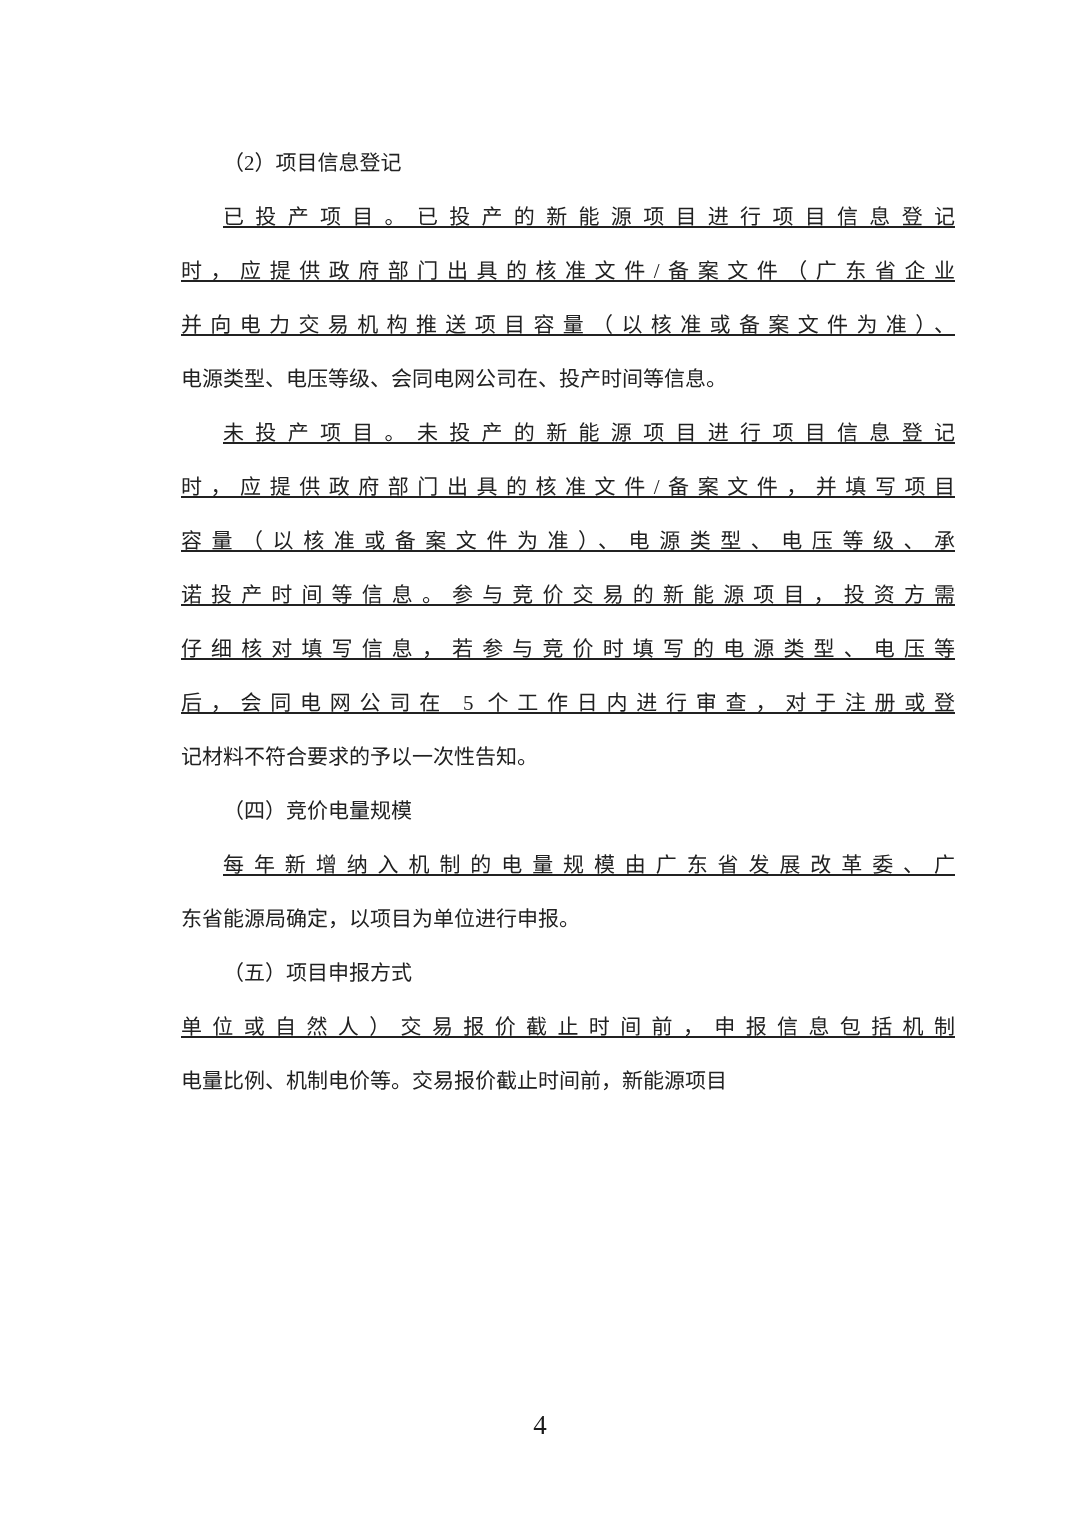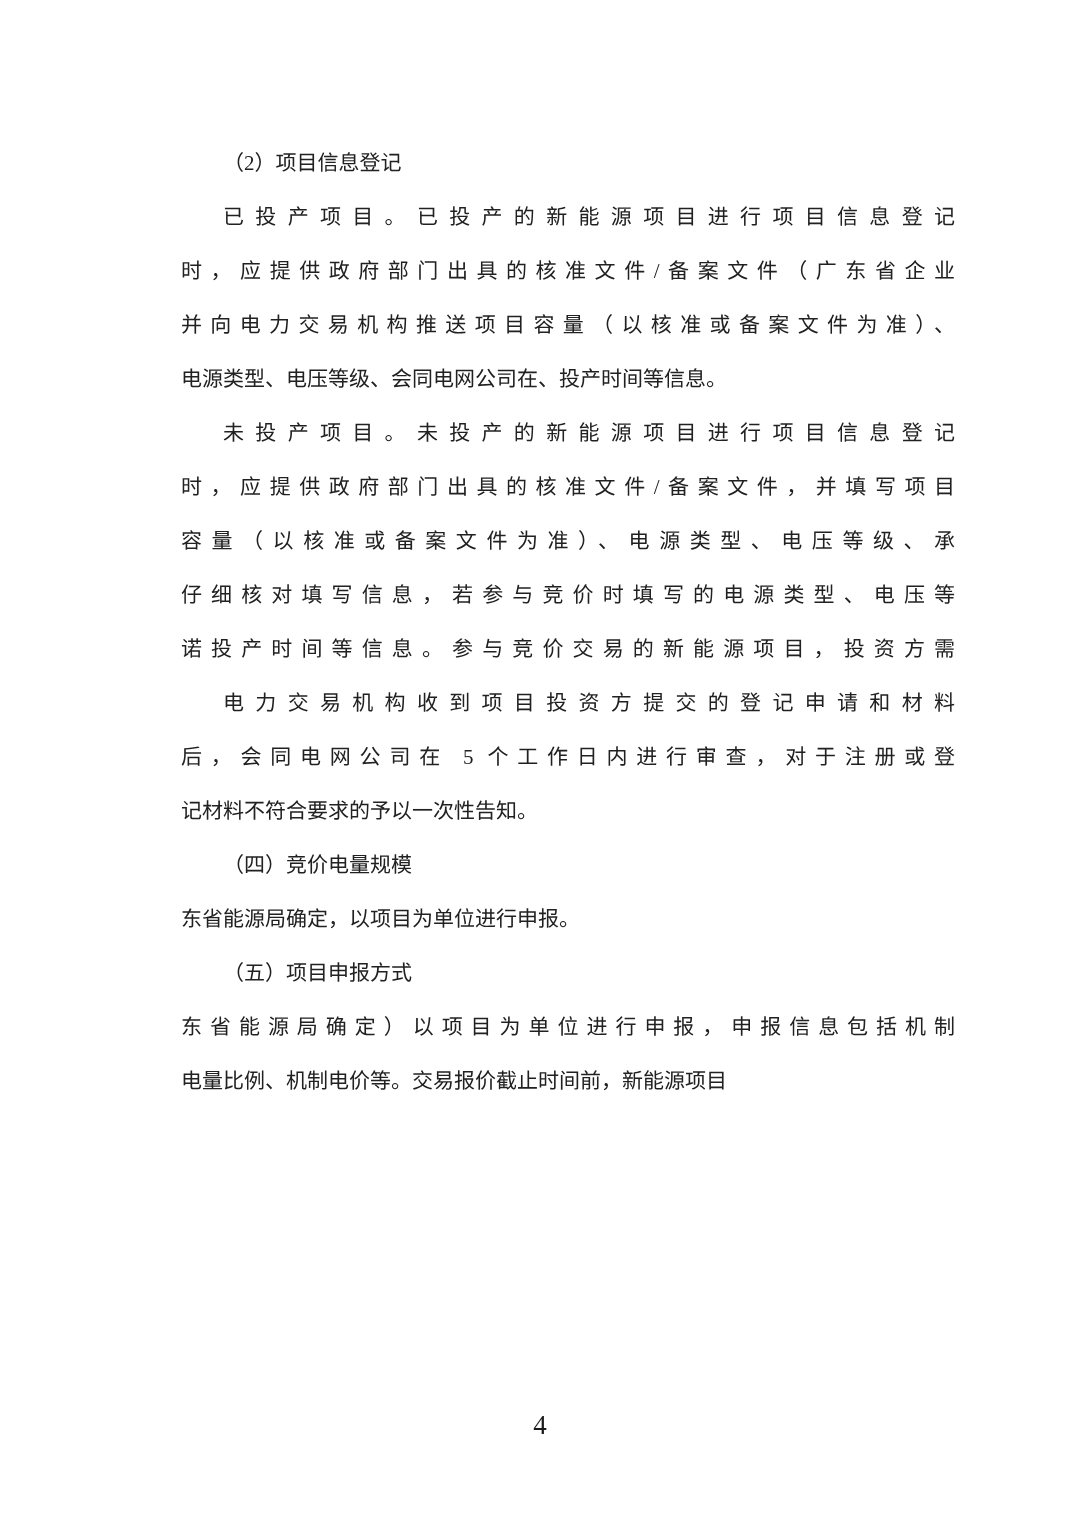--- a/index.html
+++ b/index.html
@@ -28,20 +28,21 @@
     overflow: visible;
     text-align: left;
     margin-left: 16px;
   }
   .line.first {
     text-indent: 2em;
   }
   .line.full {
     text-align: justify;
     text-align-last: justify;
+    text-decoration: underline;
   }
   .page-footer {
     position: absolute;
     left: 0;
     top: 1408px;
     width: 1080px;
     text-align: center;
     font-size: 27px;
     line-height: 34px;
     color: #1a1a1a;
@@ -53,27 +54,27 @@
 <main>
   <section class="doc-body">
       <div class="line first">（2）项目信息登记</div>
       <div class="line first full">已投产项目。已投产的新能源项目进行项目信息登记</div>
       <div class="line full">时，应提供政府部门出具的核准文件/备案文件（广东省企业</div>
       <div class="line full">并向电力交易机构推送项目容量（以核准或备案文件为准）、</div>
       <div class="line">电源类型、电压等级、会同电网公司在、投产时间等信息。</div>
       <div class="line first full">未投产项目。未投产的新能源项目进行项目信息登记</div>
       <div class="line full">时，应提供政府部门出具的核准文件/备案文件，并填写项目</div>
       <div class="line full">容量（以核准或备案文件为准）、电源类型、电压等级、承</div>
+      <div class="line full">诺投产时间等信息。参与竞价交易的新能源项目，投资方需</div>
       <div class="line full">仔细核对填写信息，若参与竞价时填写的电源类型、电压等</div>
-      <div class="line full">诺投产时间等信息。参与竞价交易的新能源项目，投资方需</div>
-      <div class="line first full">电力交易机构收到项目投资方提交的登记申请和材料</div>
       <div class="line full">后，会同电网公司在 5 个工作日内进行审查，对于注册或登</div>
       <div class="line">记材料不符合要求的予以一次性告知。</div>
       <div class="line first">（四）竞价电量规模</div>
+      <div class="line first full">每年新增纳入机制的电量规模由广东省发展改革委、广</div>
       <div class="line">东省能源局确定，以项目为单位进行申报。</div>
       <div class="line first">（五）项目申报方式</div>
-      <div class="line full">东省能源局确定）以项目为单位进行申报，申报信息包括机制</div>
+      <div class="line full">单位或自然人）交易报价截止时间前，申报信息包括机制</div>
       <div class="line">电量比例、机制电价等。交易报价截止时间前，新能源项目</div>
     </section>
   <footer class="page-footer">
     <span>4</span>
   </footer>
 </main>
 
 </body></html>

